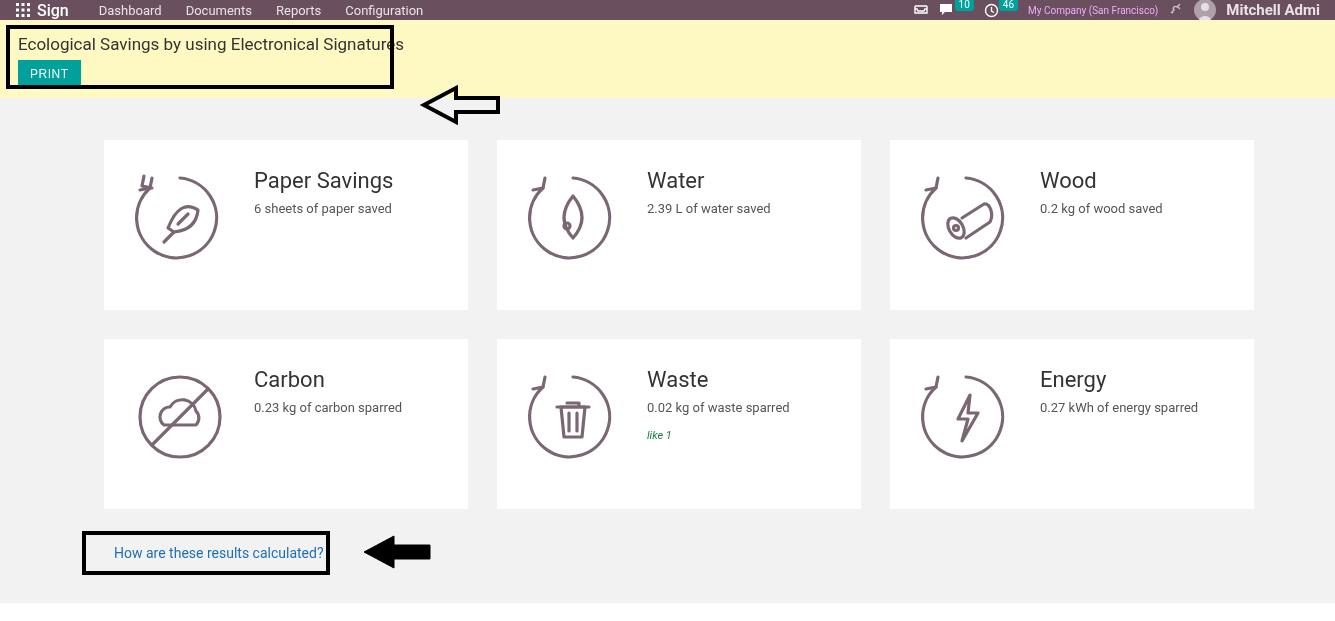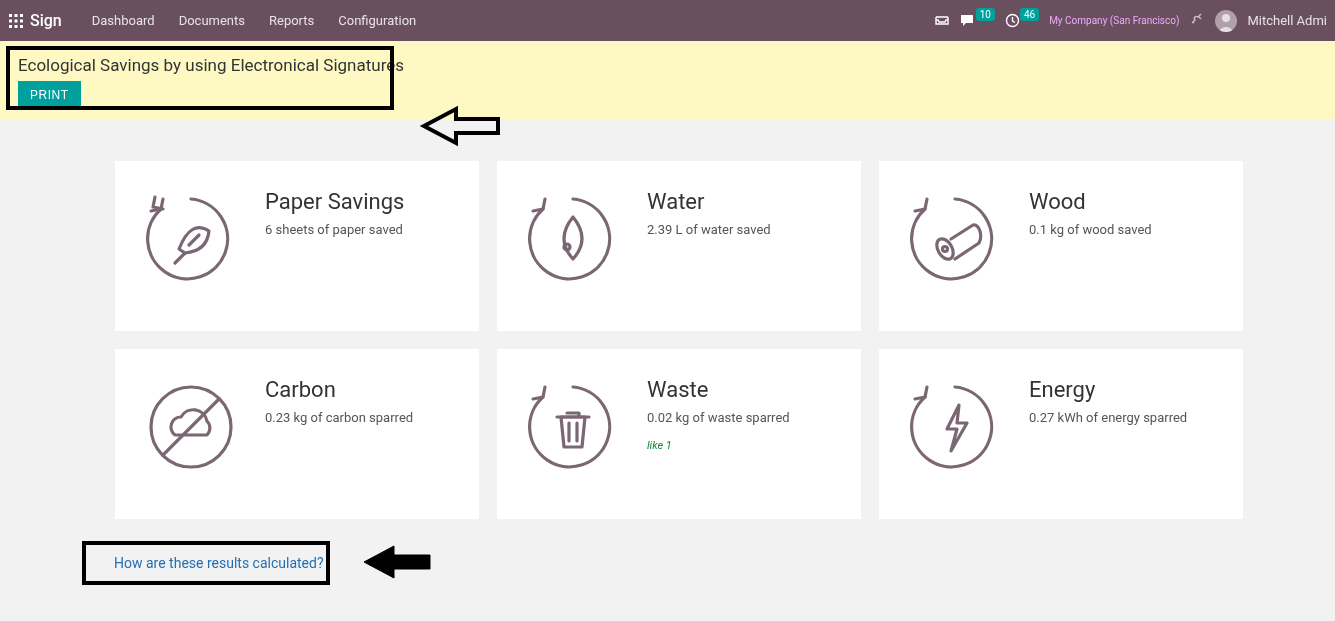--- a/index.html
+++ b/index.html
@@ -6,38 +6,38 @@
   body {
     font-family: -apple-system, BlinkMacSystemFont, "Segoe UI", Roboto, "Helvetica Neue", Arial, sans-serif;
     background: #ffffff;
     width: 1335px;
     height: 621px;
     overflow: hidden;
     position: relative;
   }
   
   .topnav {
-    height: 41px;
+    height: 20px;
     background: #6a4f5e;
     display: flex;
     align-items: center;
     color: #fff;
     font-size: 13px;
-    padding: 0 8px;
+    padding: 0 15px;
   }
   .topnav-left { display: flex; align-items: center; gap: 0; }
   .apps-icon { width: 16px; height: 16px; display: inline-flex; align-items: center; justify-content: center; margin-right: 6px; cursor: pointer; }
   .brand { font-size: 16px; font-weight: 500; margin-right: 18px; cursor: pointer; }
   .navlink { padding: 0 12px; cursor: pointer; font-size: 13px; color:#e9e2e6;}
   .topnav-right { margin-left: auto; display: flex; align-items: center; gap: 10px; }
   .badge-wrap { position: relative; display: inline-flex; align-items:center; cursor:pointer; }
   .badge-count { background:#00a09d; color:#fff; font-size:10px; padding:1px 4px; border-radius:3px; margin-left:0; position:relative; top:-6px;}
   .company { font-size:10px; cursor:pointer; color:#f0abfc;}
   .avatar { width:22px; height:22px; border-radius:50%; background:#b0a0ab; display:inline-block; overflow:hidden;}
-  .username { font-size:13px; cursor:pointer; color:#e9e2e6;}
+  .username { font-size:15px; cursor:pointer; color:#e9e2e6;font-weight:bold;}
 
   
   .page-header-box {
     position: relative;
     background:#fef9c3;
   }
   .header-rect {
     position:absolute;
     top:5px; left:6px; width:388px; height:64px;
     border:4px solid #000;
@@ -55,21 +55,21 @@
   
   .content {
     background:#f2f2f3;
     height: 505px;
     padding: 42px 0 0 0;
     overflow-y:auto;
   }
   .cards {
     display:grid;
     grid-template-columns: repeat(3, 364px);
-    gap: 18px;
+    gap: 29px;
     justify-content:center;
     margin-left:23px;
   }
   .card {
     background:#fff;
     height:170px;
     display:flex;
     align-items:flex-start;
     padding:28px 20px 20px 26px;
   }
@@ -205,21 +205,21 @@
         <svg class="icon-stroke" viewBox="0 0 100 100">
             <path d="M20 20 A40 40 0 1 0 50 10"></path>
             <polyline points="10,22 20,20 22,10"></polyline>
             <ellipse cx="40" cy="60" rx="7" ry="11" transform="rotate(-30 40 60)"></ellipse>
             <path d="M46 50 L68 36 A7 11 0 0 1 74 54 L50 70"></path>
             <circle cx="40" cy="60" r="2.5"></circle>
           </svg>
       </div>
       <div class="card-body">
         <h3>Wood</h3>
-        <p>0.1 kg of wood saved</p>
+        <p>0.2 kg of wood saved</p>
       </div>
     </div>
 
     <div class="card">
       <div class="card-icon">
         <svg class="icon-stroke" viewBox="0 0 100 100">
             <circle cx="50" cy="50" r="40"></circle>
             <path d="M34 58 a10 10 0 0 1 6-18 a14 14 0 0 1 26 4 a10 10 0 0 1 0 14 Z"></path>
             <line x1="22" y1="78" x2="78" y2="22"></line>
           </svg>

